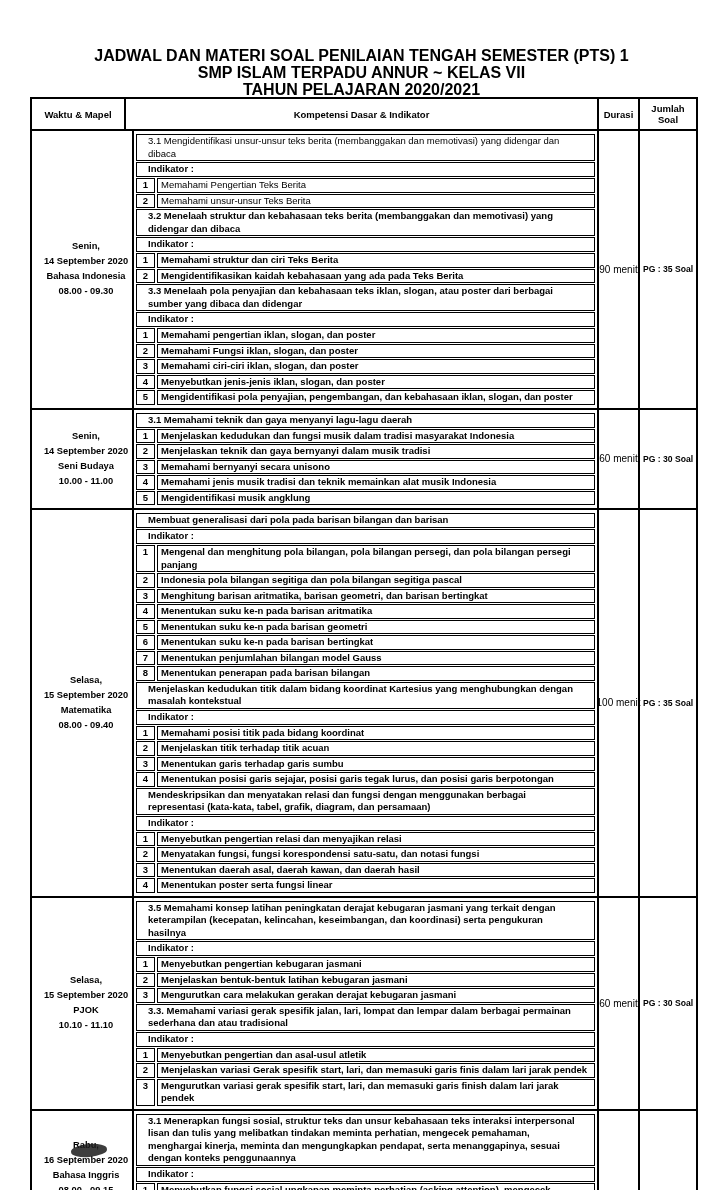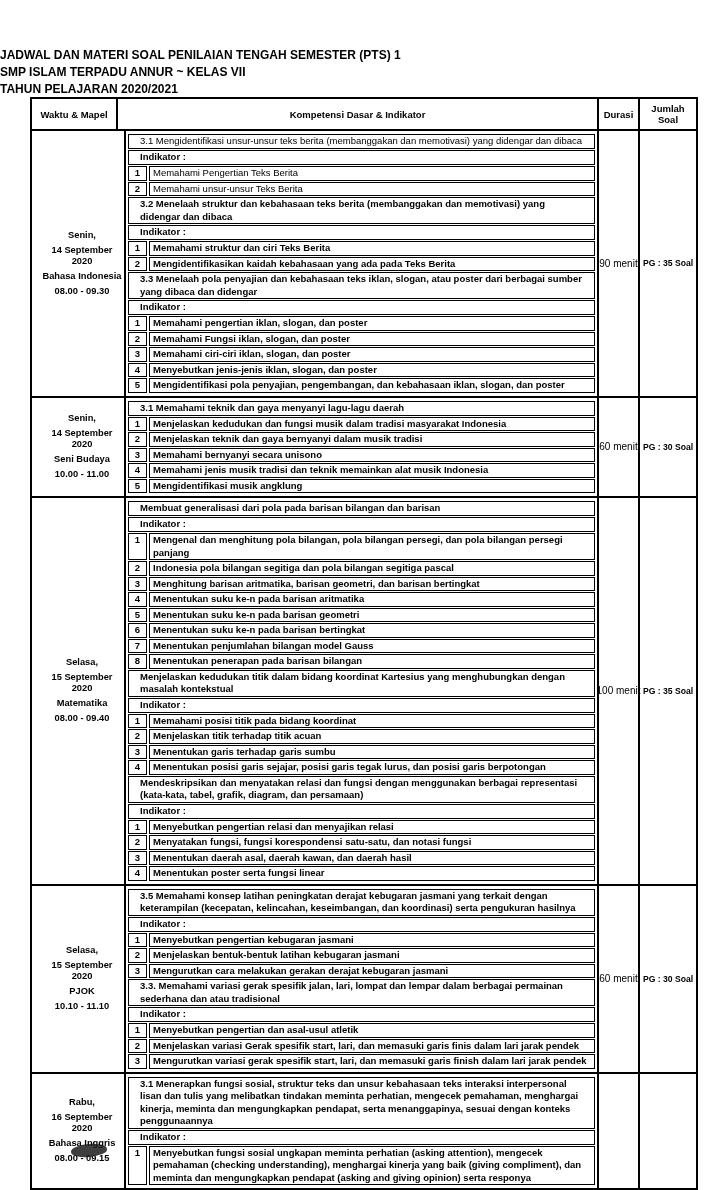--- a/index.html
+++ b/index.html
@@ -3,29 +3,29 @@
 <meta charset="utf-8">
 <style>
   html,body { margin:0; padding:0; }
   body {
     width:723px; height:1190px; background:#ffffff; position:relative;
     font-family:"Liberation Sans", sans-serif; color:#000;
     -webkit-font-smoothing:antialiased;
   }
   .titles {
     position:absolute; top:47px; left:0; width:100%;
-    font-weight:bold; font-size:12px; line-height:17px;
+    text-align:center; font-weight:bold; font-size:16px; line-height:17px;
   }
   .doc-table {
     position:absolute; top:97px; left:30px; width:668px;
     border:2.5px solid #000; box-sizing:border-box; background:#fff;
   }
   .thead { display:flex; font-weight:bold; align-items:stretch; }
   .th { display:flex; align-items:center; justify-content:center; padding:4px 1px; font-size:9.5px; text-align:center; }
-  .c0 { width:84px; flex:none; box-sizing:border-box;border-radius:15px; }
+  .c0 { width:92px; flex:none; box-sizing:border-box;border-radius:15px; }
   .c1 { flex:1; border-left:2px solid #000; box-sizing:border-box; }
   .c2 { width:41px; flex:none; border-left:2px solid #000; box-sizing:border-box; }
   .c3 { width:58px; flex:none; border-left:2px solid #000; box-sizing:border-box; }
   .trow { display:flex; border-top:2.5px solid #000; align-items:stretch; }
   .cell-waktu {
     display:flex; flex-direction:column; justify-content:center; gap:4px;
     text-align:center; font-weight:bold; font-size:9.3px; padding:6px 1px; line-height:11px;margin-left:8px;
   }
   .cell-kd { padding:2px 2px; font-size:9.5px; }
   .kd-box { border:1.3px solid #000; margin:1px 0; padding:0 11px; line-height:12.5px; min-height:13px; font-weight:bold; }

